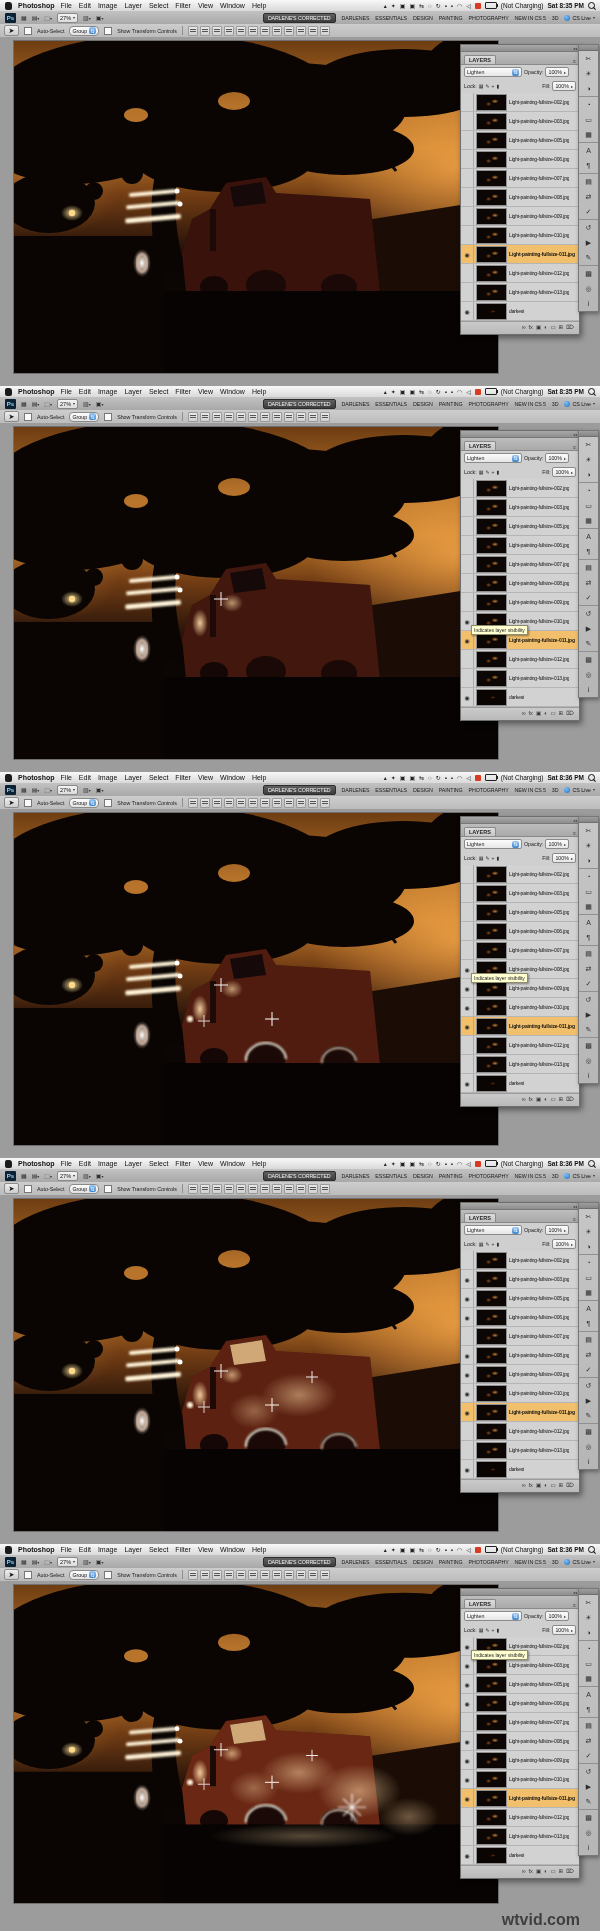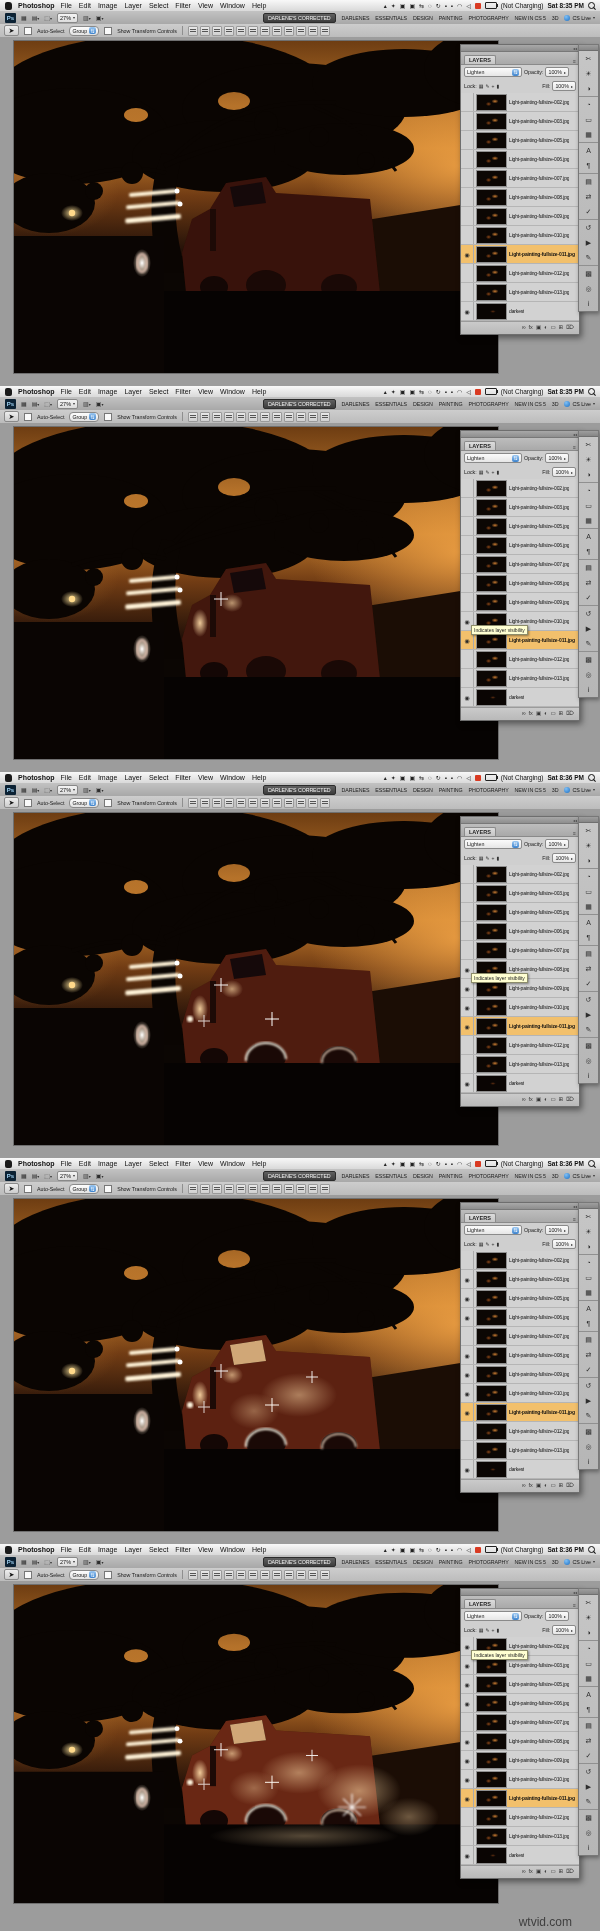--- a/index.html
+++ b/index.html
@@ -116,22 +116,22 @@
   .pbicon{font-size:5.5px;color:#333;line-height:1;}
 
   
   .dock{position:absolute;left:578px;top:7px;width:19px;z-index:3;background:linear-gradient(#c6c6c6,#b6b6b6);
     border:1px solid #787878;box-shadow:1px 2px 4px rgba(0,0,0,.35);}
   .dockhead{height:5px;background:linear-gradient(#9e9e9e,#868686);border-bottom:1px solid #6f6f6f;}
   .dicon{height:15px;display:flex;align-items:center;justify-content:center;font-size:7px;color:#2e2e2e;}
   .dicon.gap{border-top:1px solid #909090;}
 
   
-  .watermark{position:absolute;right:28px;bottom:2px;font-size:12px;color:#3f3f3f;z-index:5;
-    font-family:"Liberation Sans",sans-serif;}
+  .watermark{position:absolute;right:20px;bottom:2px;font-size:16px;color:#3f3f3f;z-index:5;
+    font-family:"Liberation Sans",sans-serif;font-weight:bold;}
 </style>
 </head>
 <body>
 
 <svg width="0" height="0" style="position:absolute" aria-hidden="true">
   <defs>
     <linearGradient id="skyg" gradientUnits="userSpaceOnUse" x1="0" y1="0" x2="0" y2="215">
       <stop offset="0" stop-color="#6e3d12"></stop>
         <stop offset="0.3" stop-color="#b5722a"></stop>
       <stop offset="0.5" stop-color="#c07a2c"></stop>

